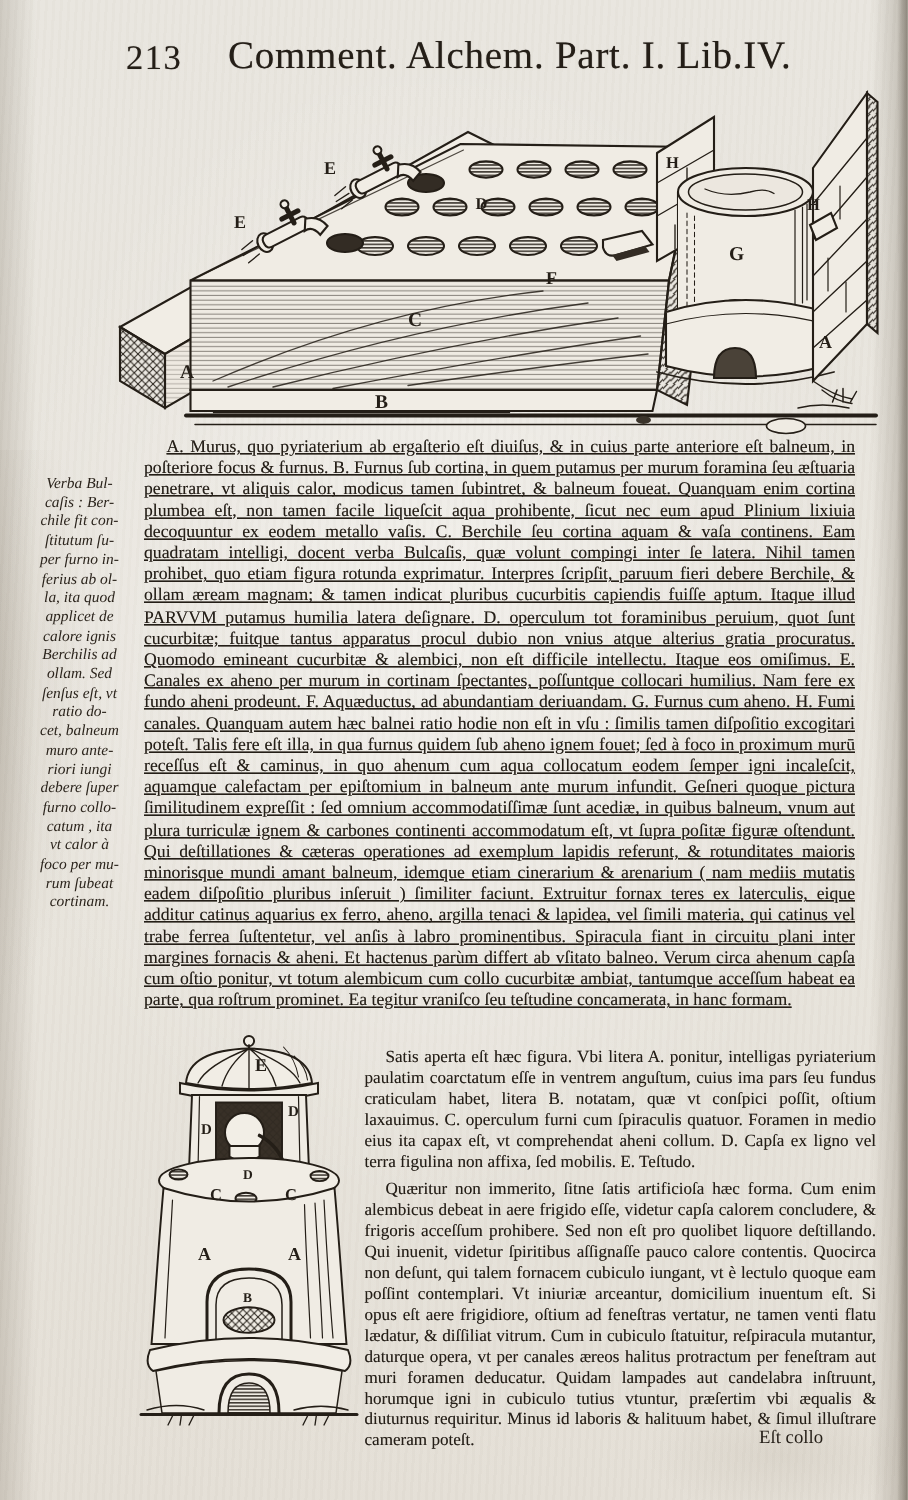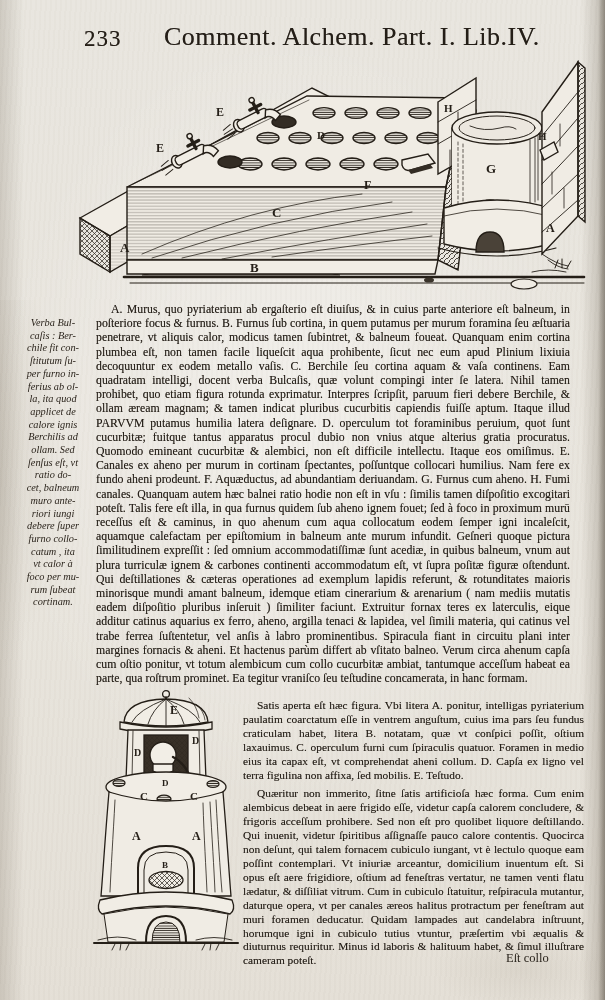--- a/index.html
+++ b/index.html
@@ -15,35 +15,36 @@
   .grain{position:absolute;inset:0;pointer-events:none;opacity:.5;
     background:repeating-linear-gradient(93deg, rgba(120,110,95,.05) 0 2px, rgba(255,255,255,.04) 2px 5px);}
   .edge-shadow{position:absolute;top:0;right:0;width:7px;height:100%;
     background:linear-gradient(90deg, rgba(0,0,0,0), rgba(60,52,40,.38));}
   .stain1{position:absolute;left:-30px;top:300px;width:90px;height:380px;pointer-events:none;
     background:radial-gradient(ellipse at 20% 40%, rgba(120,108,88,.14), rgba(0,0,0,0) 70%);}
   .stain2{position:absolute;left:430px;top:930px;width:180px;height:80px;pointer-events:none;
     background:radial-gradient(ellipse, rgba(130,118,96,.10), rgba(0,0,0,0) 70%);}
 
   .pagenum{position:absolute;left:84px;top:26px;font-size:23px;letter-spacing:1px;}
-  .runtitle{position:absolute;left:152px;top:22px;width:400px;font-size:26px;letter-spacing:.5px;white-space:nowrap;margin-left:12px;}
+  .runtitle{position:absolute;left:152px;top:22px;width:400px;font-size:26px;letter-spacing:.5px;white-space:nowrap;}
   .pagenum,.runtitle{text-shadow:0 0 .5px rgba(36,30,23,.55);}
 
   .fig-top{position:absolute;left:72px;top:56px;width:514px;height:242px;}
   .fig-bottom{position:absolute;left:92px;top:688px;width:148px;height:298px;}
 
   .margin-note{
     position:absolute;left:9px;top:317px;width:88px;
     font-style:italic;font-size:10.3px;line-height:12.7px;
     white-space:pre-line;color:#2b2godfa;color:#2b241c;text-align:center;
   }
   .body-text{
-    position:absolute;left:96px;top:302px;width:474px;
+    position:absolute;left:96px;top:290px;width:474px;
     font-size:11.8px;line-height:14.2px;text-align:justify;
     text-shadow:0 0 .4px rgba(36,30,23,.5);
+    text-decoration:underline;
   }
   .body-text p{margin:0;text-indent:15px;}
   .wrap-text{
     position:absolute;left:243px;top:699px;width:341px;
     font-size:11.4px;line-height:13.9px;text-align:justify;
     text-shadow:0 0 .4px rgba(36,30,23,.5);
   }
   .wrap-text p{margin:0 0 5px 0;text-indent:14px;}
   .catchword{position:absolute;left:506px;top:951px;font-size:12.5px;}
 
@@ -51,21 +52,21 @@
   svg{display:block;}
 </style>
 </head>
 <body>
 
 <div class="page">
   <div class="grain"></div>
   <div class="stain1"></div>
   <div class="stain2"></div>
 
-  <div class="pagenum">233</div>
+  <div class="pagenum">213</div>
   <div class="runtitle">Comment. Alchem. Part. I. Lib.IV.</div>
 
   <svg class="fig-top" viewBox="0 0 514 242">
     <defs>
       <pattern id="ph" width="4" height="3.1" patternUnits="userSpaceOnUse">
         <path d="M0,1.5 H4" stroke="#2a241d" stroke-width="0.7"></path>
       </pattern>
       <pattern id="phd" width="4" height="2.3" patternUnits="userSpaceOnUse">
         <path d="M0,1.1 H4" stroke="#241e17" stroke-width="0.9"></path>
       </pattern>

